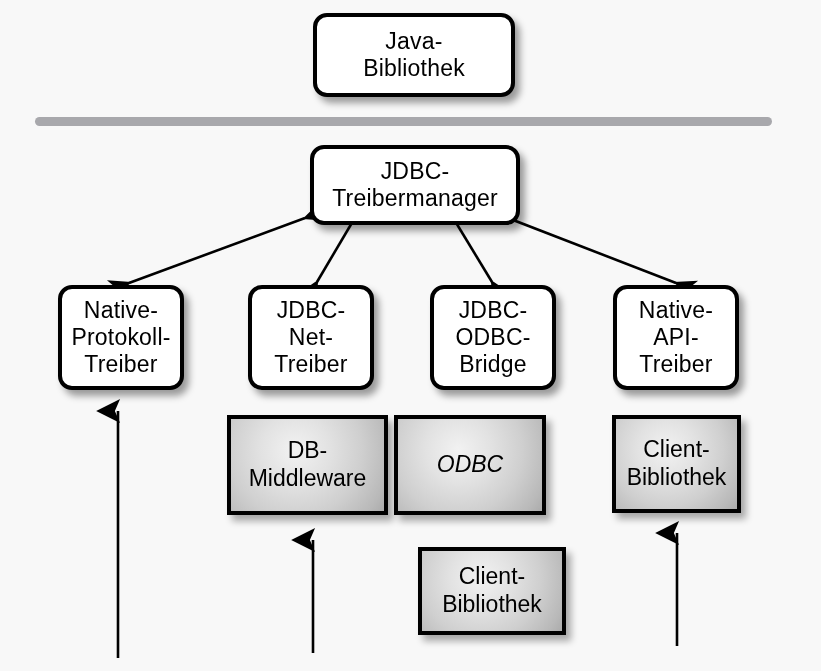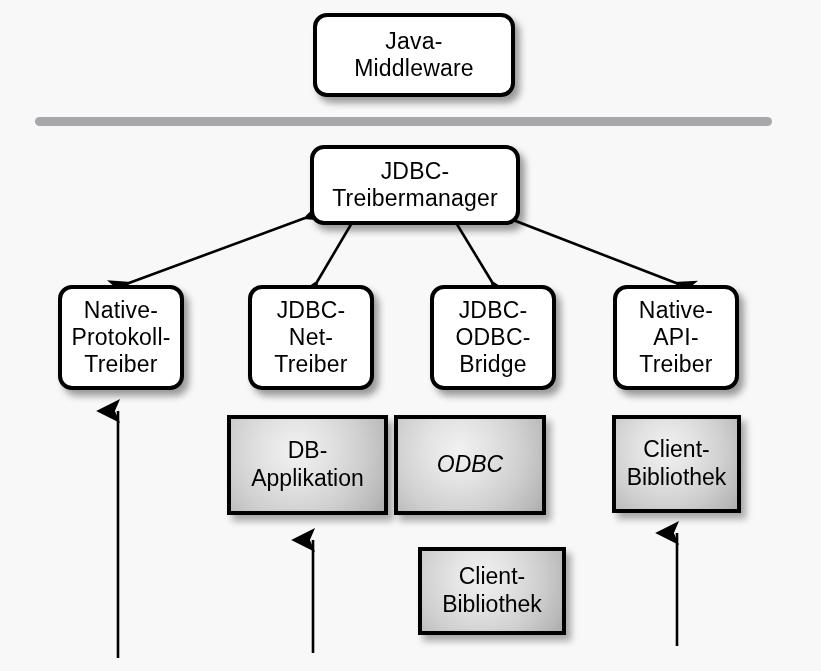--- a/index.html
+++ b/index.html
@@ -112,21 +112,21 @@
 
     <line x1="118" y1="658" x2="118" y2="411" stroke="#000" stroke-width="2.6" marker-end="url(#ah-up)"></line>
     <line x1="313" y1="653" x2="313" y2="540" stroke="#000" stroke-width="2.6" marker-end="url(#ah-up)"></line>
     <line x1="677" y1="646" x2="677" y2="533" stroke="#000" stroke-width="2.6" marker-end="url(#ah-up)"></line>
   </svg>
 
   <div id="api-line"></div>
 
   <div class="node" style="left:313px; top:13px; width:202px; height:84px;">
     <span class="label">Java-
-Middleware</span>
+Bibliothek</span>
   </div>
 
   <div class="node" style="left:310px; top:145px; width:210px; height:80px;">
     <span class="label">JDBC-
 Treibermanager</span>
   </div>
 
   <div class="node" style="left:58px; top:285px; width:126px; height:105px;">
     <span class="label">Native-
 Protokoll-
@@ -146,21 +146,21 @@
   </div>
 
   <div class="node" style="left:613px; top:285px; width:126px; height:105px;">
     <span class="label">Native-
 API-
 Treiber</span>
   </div>
 
   <div class="gbox" style="left:227px; top:415px; width:161px; height:100px;">
     <span class="label">DB-
-Applikation</span>
+Middleware</span>
   </div>
 
   <div class="gbox" style="left:394px; top:415px; width:152px; height:100px;font-style:italic;">
     <span class="label">ODBC</span>
   </div>
 
   <div class="gbox" style="left:612px; top:415px; width:129px; height:98px;">
     <span class="label">Client-
 Bibliothek</span>
   </div>

